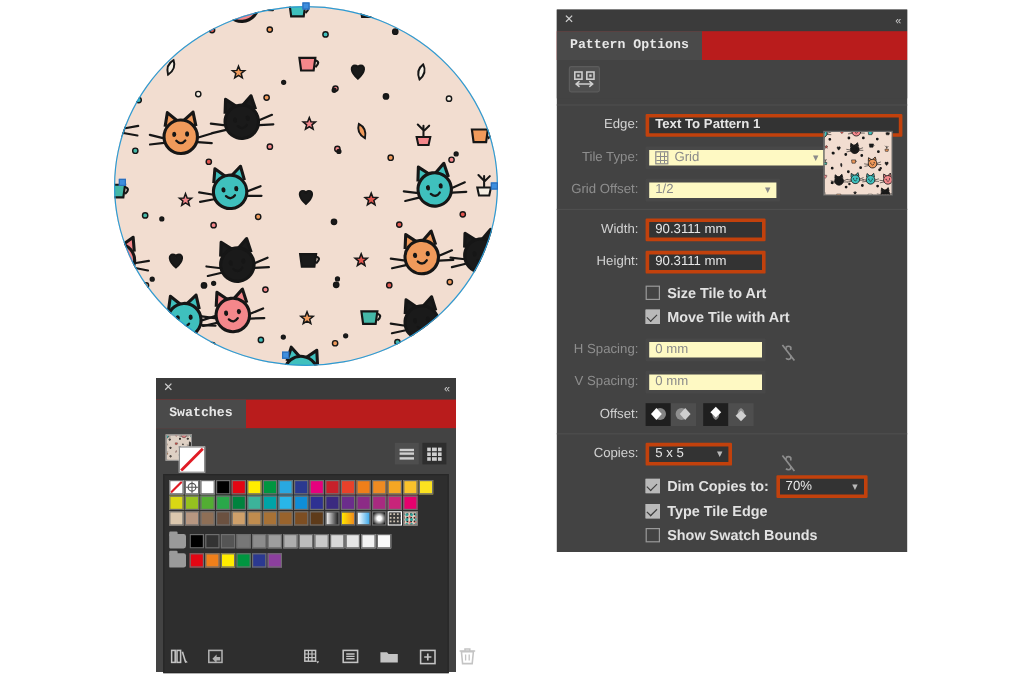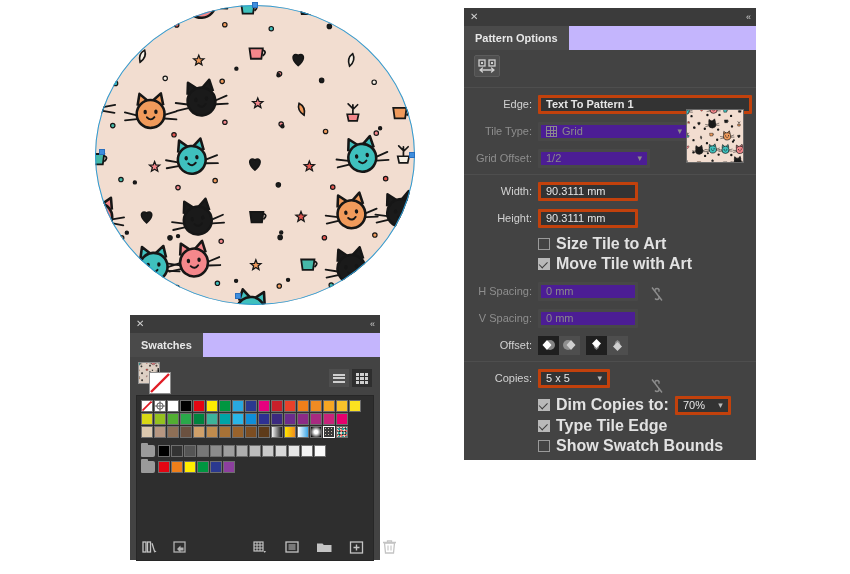--- a/index.html
+++ b/index.html
@@ -37,22 +37,22 @@
   
   .panel { position: absolute; background: #434343; }
   .panel-titlebar {
     height: 18px; background: #3b3b3b;
     display: flex; align-items: center; justify-content: space-between;
     padding: 0 6px;
   }
   .tb-close { color: #cfcfcf; font-size: 10px; line-height: 1; cursor: pointer; }
   .tb-collapse { color: #cfcfcf; font-size: 9px; letter-spacing: -1px; }
   .panel-tabs {
-    height: 24px; background: #c4b5fd;
-    display: flex; align-items: stretch; justify-content: space-between;
+    height: 24px; background: #b91c1c;
+    display: flex; align-items: stretch; justify-content: space-between; font-family: Liberation Mono, monospace;
   }
   .panel-tab {
     background: #4a4a4a; color: #e8e8e8;
     font-size: 11px; font-weight: bold;
     display: flex; align-items: center; padding: 0 11px;
   }
   .hamburger { width: 22px; display: flex; align-items: center; justify-content: center; }
   .hamburger i { display: block; }
 
   
@@ -66,21 +66,21 @@
   .po-body { padding: 0; position: relative; }
   .po-sep { height: 1px; background: #4e4e4e; margin: 5px 0; }
   .row { display: flex; align-items: center; height: 22px; margin-bottom: 5px; }
   .lbl { width: 74px; text-align: right; padding-right: 6px; font-size: 11px; color: #d2d2d2; }
   .lbl.dim { color: #8e8e8e; }
   .fld {
     background: #333333; border: 3px solid #c2410c; border-radius: 1px;
     height: 19px; color: #e6e6e6; font-size: 11px;
     display: flex; align-items: center; padding: 0 5px;
   }
-  .fld.dim { background: #4c1d95; border-color: #484848; color: #8a8a8a; }
+  .fld.dim { background: #fef9c3; border-color: #484848; color: #8a8a8a; }
   .fld.name { width: 214px; font-weight: bold; }
   .fld.sel { width: 152px; justify-content: space-between; }
   .fld.num { width: 100px; }
   .caret { font-size: 9px; color: #b9b9b9; }
   .caret.dim { color: #8a8a8a; }
   .grid-ico {
     width: 11px; height: 11px; margin-right: 5px;
     border: 1px solid #8a8a8a;
     background:
       linear-gradient(to right, transparent 3px, #8a8a8a 3px, #8a8a8a 4px, transparent 4px,
@@ -99,21 +99,21 @@
     background: #434343; margin-right: 6px;
     display: flex; align-items: center; justify-content: center;
     flex: none;
   }
   .cb.on { background: #b9b9b9; border-color: #b9b9b9; }
   .cb.on::after {
     content: ""; width: 7px; height: 4px;
     border-left: 1.6px solid #3c3c3c; border-bottom: 1.6px solid #3c3c3c;
     transform: rotate(-45deg) translate(0px, -1px);
   }
-  .cbl { font-size: 16px; color: #e2e2e2; font-weight: bold; }
+  .cbl { font-size: 12px; color: #e2e2e2; font-weight: bold; }
   .ovgroup { display: flex; }
   .ovbtn {
     width: 21px; height: 19px; background: #4e4e4e;
     display: flex; align-items: center; justify-content: center;
   }
   .ovbtn.on { background: #1f1f1f; }
   .ovgap { width: 6px; }
 
   
   #swatches-panel { left: 130px; top: 315px; width: 250px; height: 245px; }
@@ -870,21 +870,21 @@
         <span class="lbl">Copies:</span>
         <div class="fld sel" style="width:72px;">
           <span>5 x 5</span>
           <span class="caret">▾</span>
         </div>
       </div>
 
       <div class="cbrow" style="height:22px;">
         <span class="cb on"></span>
         <span class="cbl">Dim Copies to:</span>
-        <div class="fld sel" style="width:56px; margin-left:6px;">
+        <div class="fld sel" style="width:76px; margin-left:6px;">
           <span>70%</span>
           <span class="caret">▾</span>
         </div>
       </div>
 
       <div class="cbrow">
         <span class="cb on"></span>
         <span class="cbl">Type Tile Edge</span>
       </div>
       <div class="cbrow">

